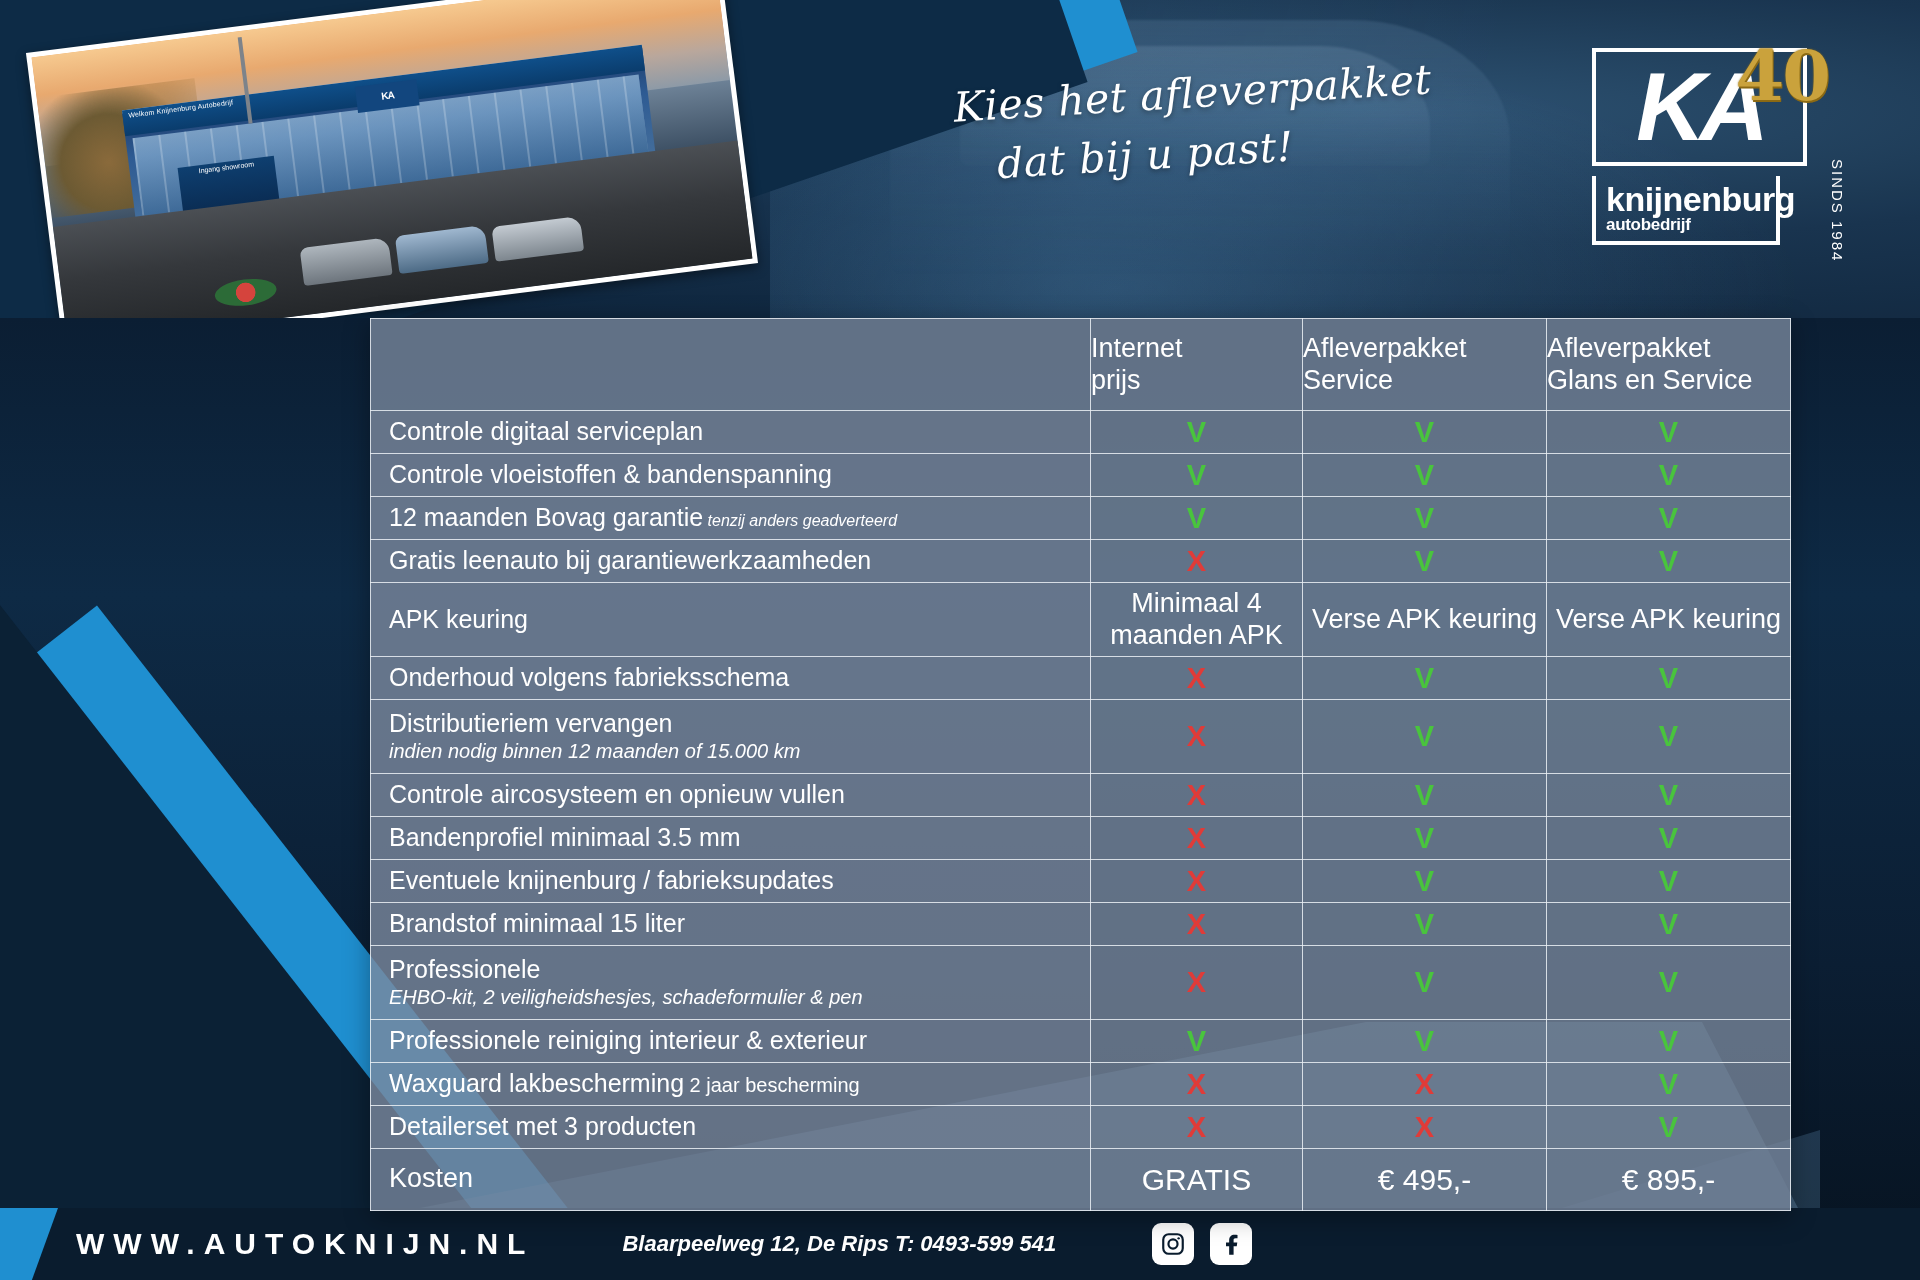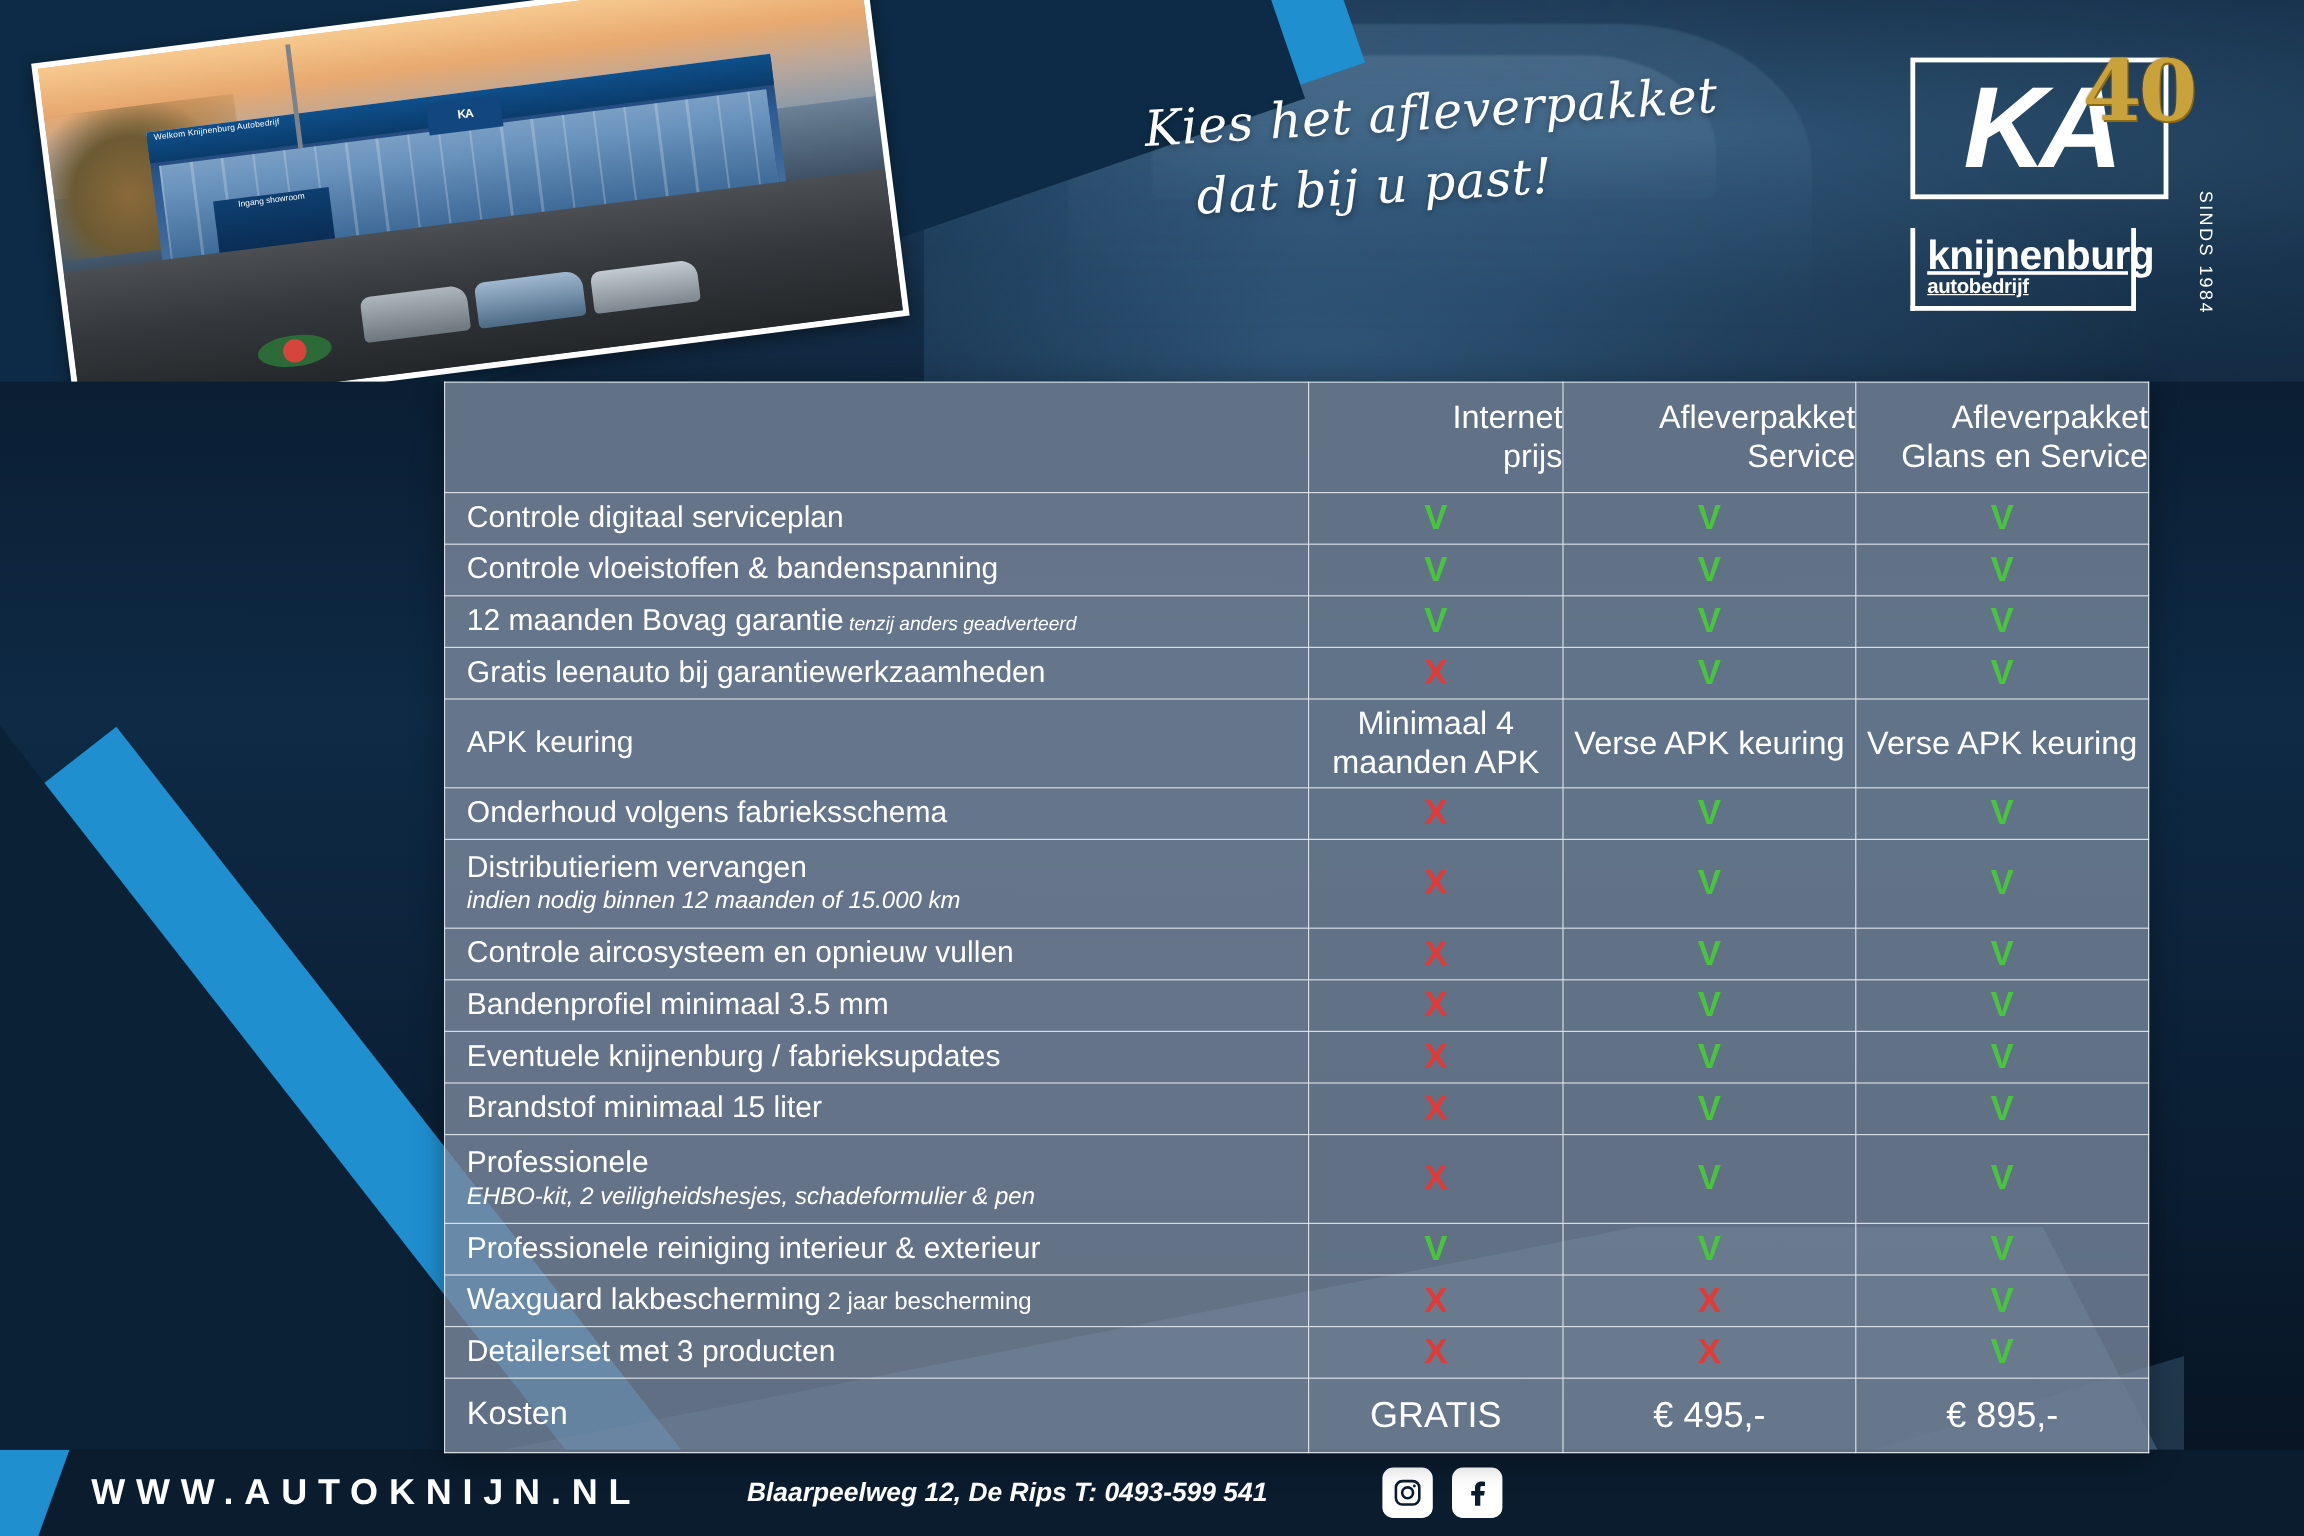--- a/index.html
+++ b/index.html
@@ -171,28 +171,27 @@
     position: absolute;
     right: -26px; top: -18px;
     font-family: "DejaVu Serif", serif;
     font-weight: bold;
     font-size: 70px;
     color: #caa23c;
     text-shadow: 0 0 2px #8c6a14, 1px 2px 0 #8c6a14;
     letter-spacing: -2px;
   }
   .logo-name {
-    margin-top: 24px;
+    margin-top: 10px;
     width: 188px;
     border: 4px solid #ffffff;
     border-top: none;
     padding: 6px 10px 8px 10px;
     color: #ffffff;
     line-height: 1.0;
-    text-decoration: underline;
   }
   .logo-name .n1 { font-size: 34px; font-weight: bold; letter-spacing: -0.5px; }
   .logo-name .n2 { font-size: 17px; font-weight: bold; letter-spacing: -0.3px; }
   .logo-sinds {
     position: absolute;
     right: -4px; bottom: 8px;
     color: #ffffff;
     font-size: 15px;
     letter-spacing: 2px;
     writing-mode: vertical-rl;
@@ -259,21 +258,21 @@
 
   table.cmp th, table.cmp td {
     border: 1px solid rgba(235,240,245,0.85);
     padding: 0;
   }
   thead th {
     height: 92px;
     font-weight: normal;
     font-size: 27px;
     line-height: 1.18;
-    text-align: right;
+    text-align: left;
     background: rgba(112,127,148,0.62);
     vertical-align: middle;
   }
   thead th.blank { background: rgba(112,127,148,0.62); }
 
   tbody td.feat {
     text-align: left;
     padding: 5px 0 7px 18px;
     font-size: 25px;
     line-height: 1.2;

